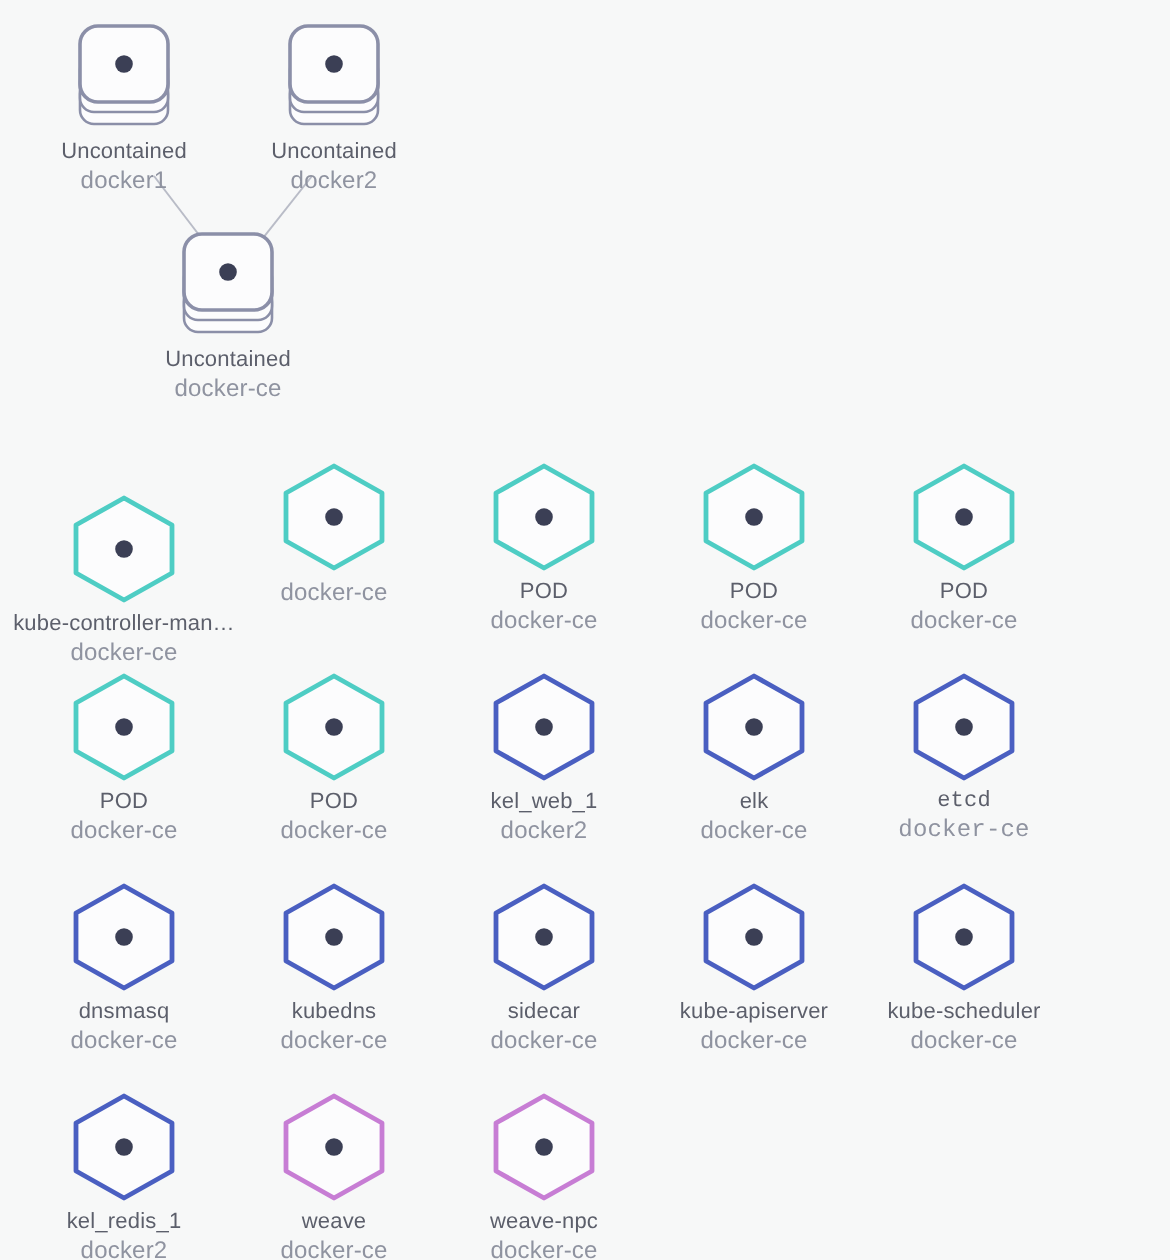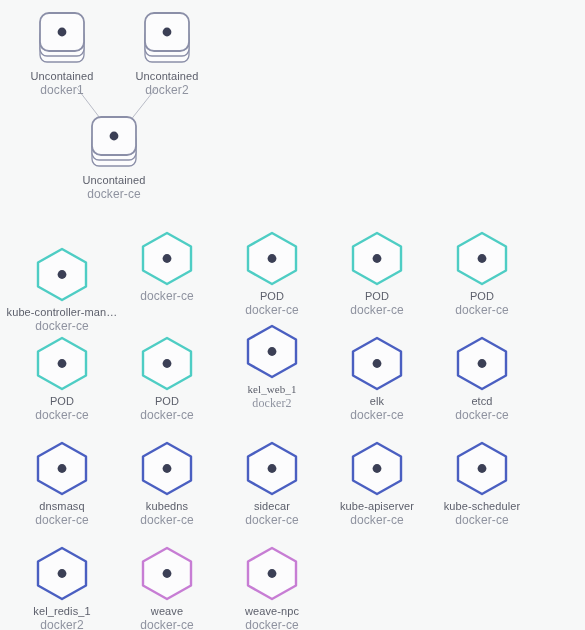--- a/index.html
+++ b/index.html
@@ -208,21 +208,21 @@
   <svg width="54" height="60" viewBox="0 0 54 60">
     <polygon points="27,3 51,16.5 51,40.5 27,54 3,40.5 3,16.5" fill="#fcfcfd" stroke="#4ecdc4" stroke-width="2.4" stroke-linejoin="round"></polygon>
     <circle cx="27" cy="28.5" r="4.4" fill="#3b3f55"></circle>
   </svg>
         </div>
         <div class="node-labels">
           <span class="label-main">POD</span>
           <span class="label-sub">docker-ce</span>
         </div>
       </div>
-      <div class="node" style="left: 272px; top: 323px; font-family: Liberation Serif, serif;">
+      <div class="node" style="left: 272px; top: 335px;">
         <div class="node-glyph">
   <svg width="54" height="60" viewBox="0 0 54 60">
     <polygon points="27,3 51,16.5 51,40.5 27,54 3,40.5 3,16.5" fill="#fcfcfd" stroke="#4a5fc1" stroke-width="2.4" stroke-linejoin="round"></polygon>
     <circle cx="27" cy="28.5" r="4.4" fill="#3b3f55"></circle>
   </svg>
         </div>
         <div class="node-labels">
           <span class="label-main">kel_web_1</span>
           <span class="label-sub">docker2</span>
         </div>
@@ -232,21 +232,21 @@
   <svg width="54" height="60" viewBox="0 0 54 60">
     <polygon points="27,3 51,16.5 51,40.5 27,54 3,40.5 3,16.5" fill="#fcfcfd" stroke="#4a5fc1" stroke-width="2.4" stroke-linejoin="round"></polygon>
     <circle cx="27" cy="28.5" r="4.4" fill="#3b3f55"></circle>
   </svg>
         </div>
         <div class="node-labels">
           <span class="label-main">elk</span>
           <span class="label-sub">docker-ce</span>
         </div>
       </div>
-      <div class="node" style="left: 482px; top: 335px;">
+      <div class="node" style="left: 482px; top: 335px; font-family: Liberation Mono, monospace;">
         <div class="node-glyph">
   <svg width="54" height="60" viewBox="0 0 54 60">
     <polygon points="27,3 51,16.5 51,40.5 27,54 3,40.5 3,16.5" fill="#fcfcfd" stroke="#4a5fc1" stroke-width="2.4" stroke-linejoin="round"></polygon>
     <circle cx="27" cy="28.5" r="4.4" fill="#3b3f55"></circle>
   </svg>
         </div>
         <div class="node-labels">
           <span class="label-main">etcd</span>
           <span class="label-sub">docker-ce</span>
         </div>

